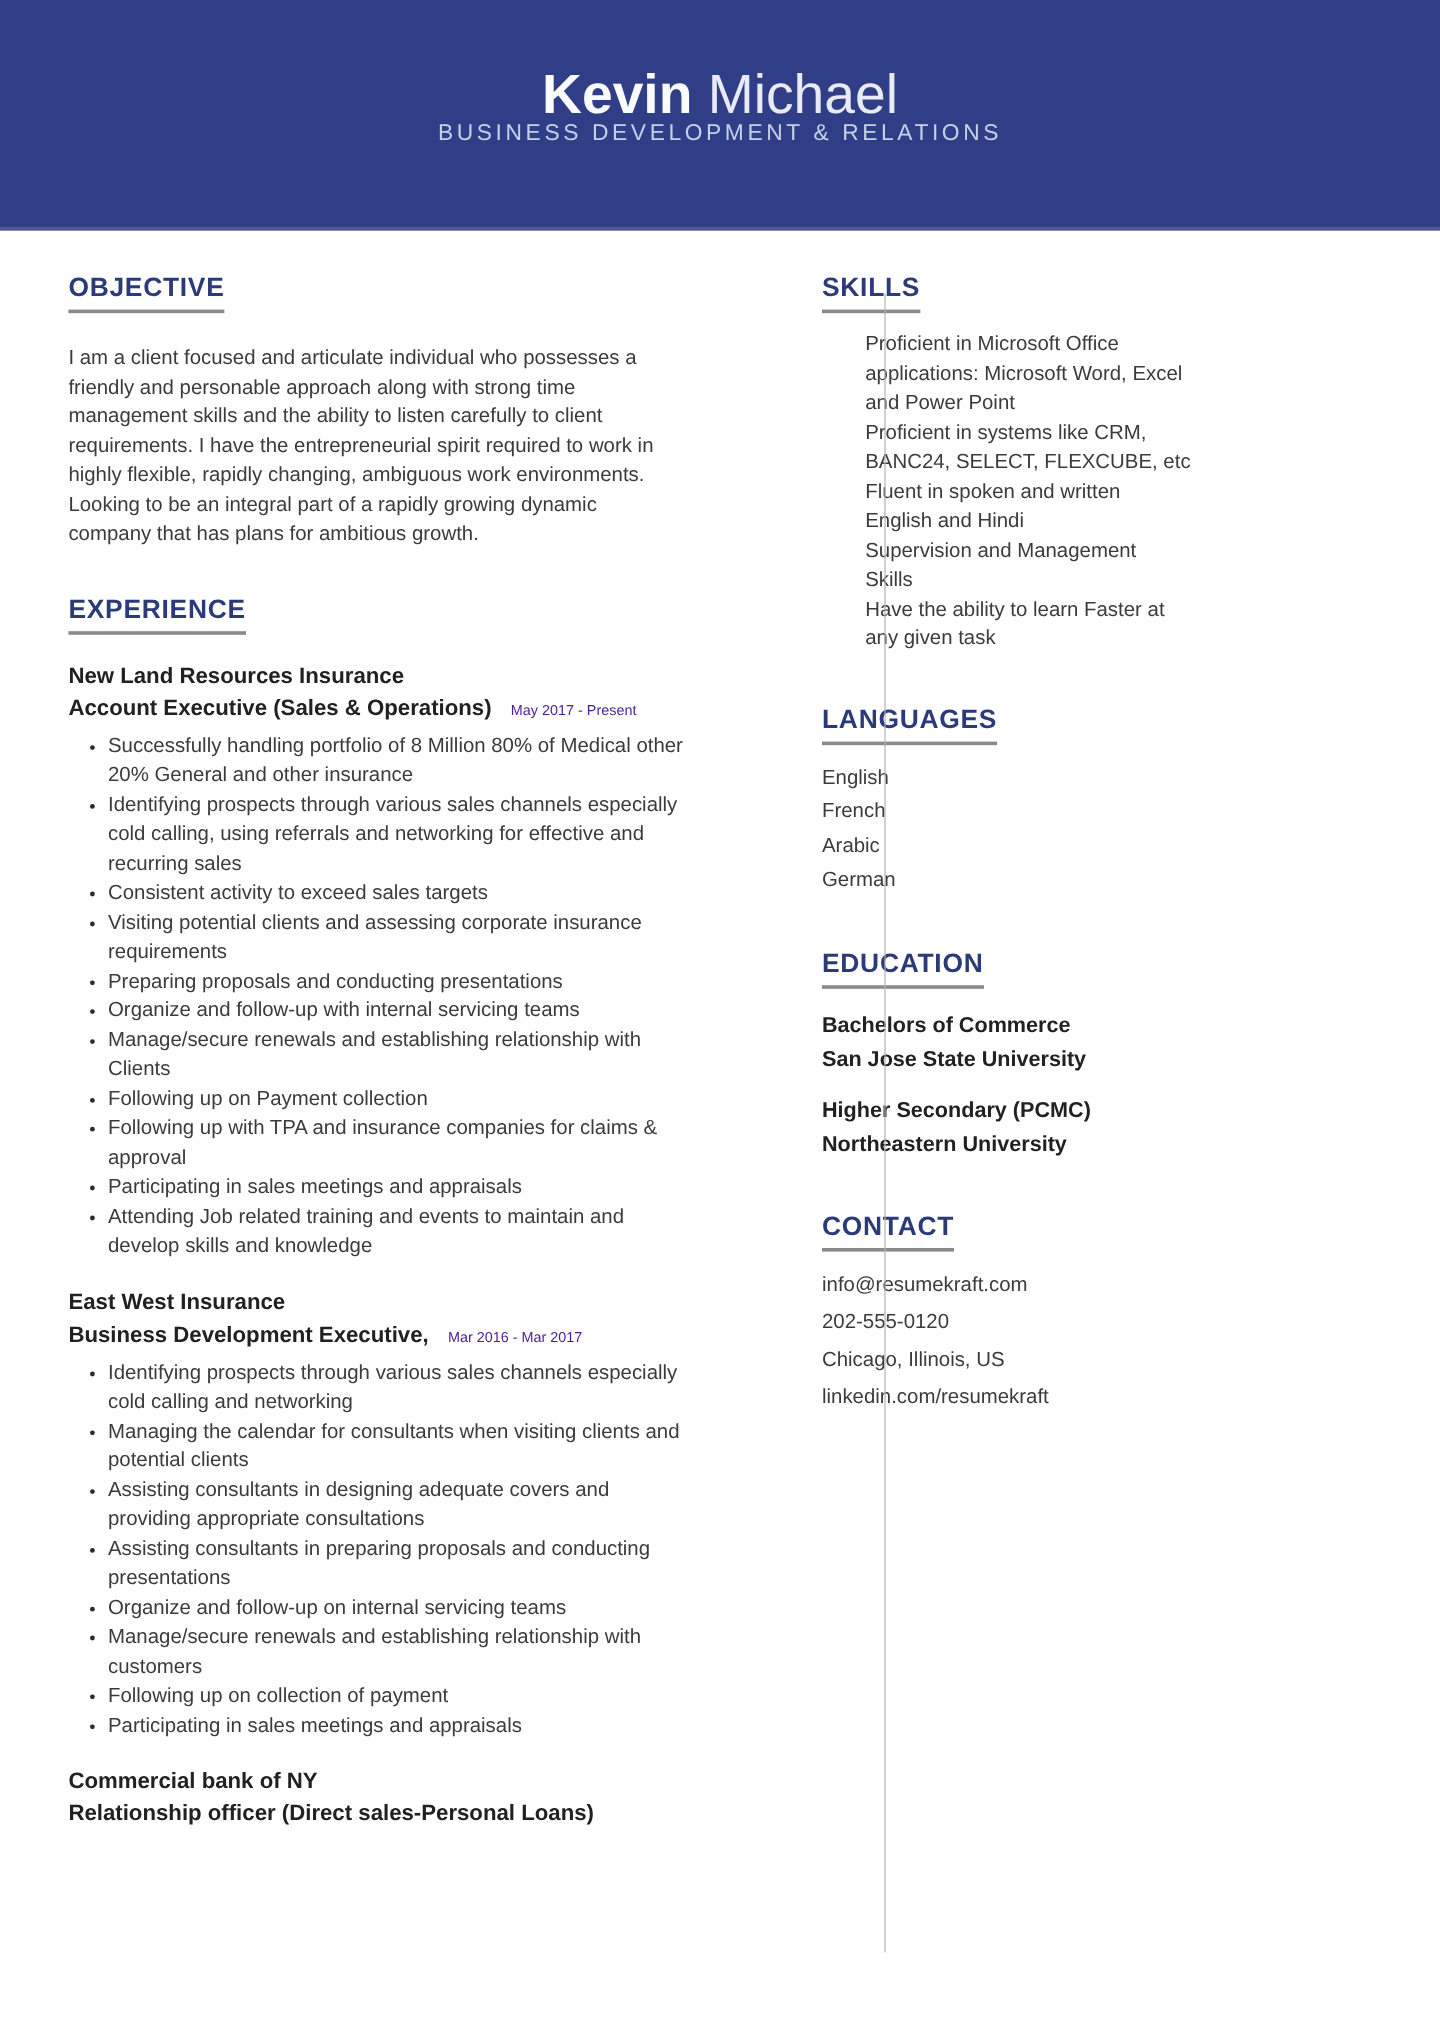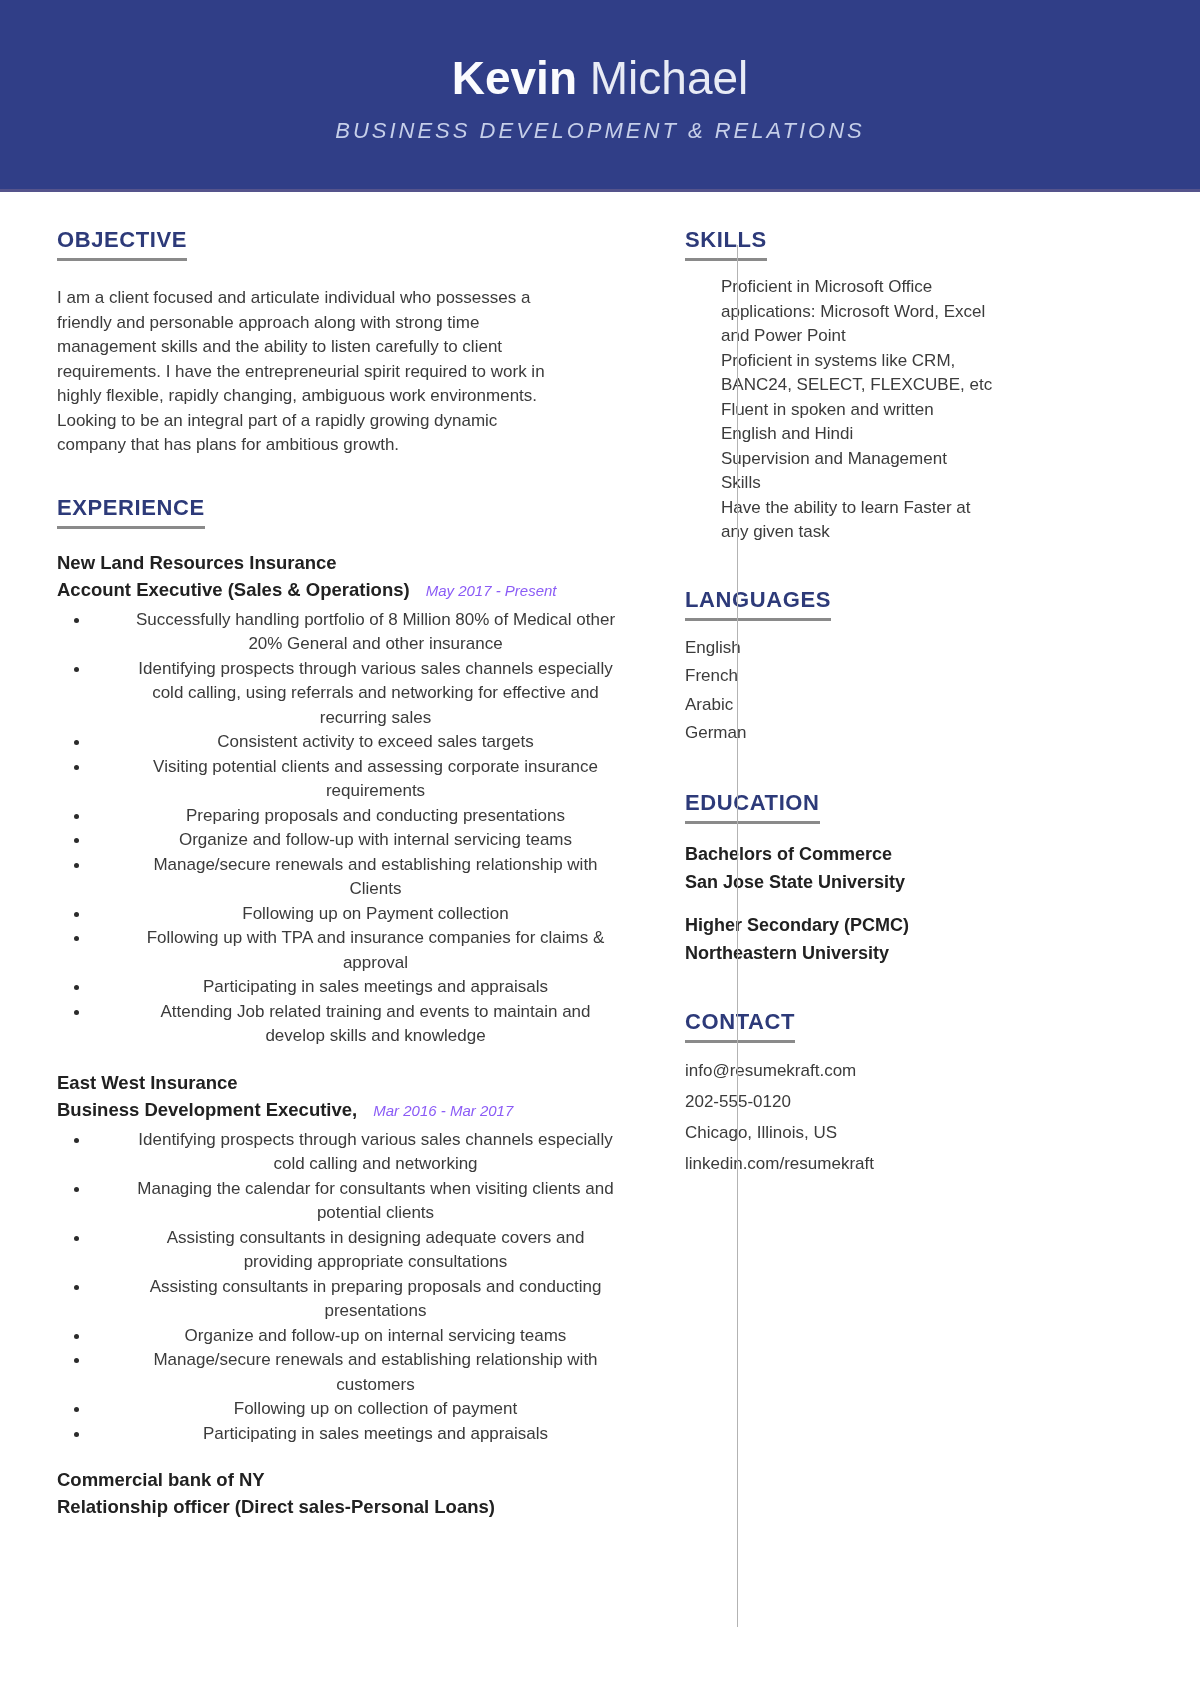--- a/index.html
+++ b/index.html
@@ -21,22 +21,22 @@
   }
   .header{
     height:192px;background:var(--header-bg);
     border-bottom:3px solid var(--header-edge);
     text-align:center;
   }
   .name{padding-top:55px;font-size:46px;line-height:1;color:#FAFBFE;}
   .name .first{font-weight:700;}
   .name .last{font-weight:400;color:#E8EBF5;}
   .subtitle{
-    margin-top:17px;font-size:22px;letter-spacing:3px;
-    color:var(--subtitle);font-weight:400;font-style:italic;
+    font-size:19px;letter-spacing:3px;
+    color:var(--subtitle);font-weight:400;
   }
   .content{display:flex;padding:35px 40px 0 57px;gap:24px;}
   .left-col{width:604px;flex:0 0 auto;}
   .right-col{width:382px;flex:0 0 auto;}
   .section-title{
     display:inline-block;margin:0;
     font-size:22px;font-weight:700;letter-spacing:0.6px;
     color:var(--heading);
     padding-bottom:5px;border-bottom:3px solid var(--underline);
   }
@@ -44,28 +44,27 @@
     margin-top:25px;font-size:17px;line-height:24.5px;
     white-space:pre-line;color:var(--body-text);
   }
   .experience-section{margin-top:37px;}
   .company{
     margin-top:20px;font-size:18.5px;font-weight:700;
     color:var(--strong-text);line-height:27px;
   }
   .role-line{font-size:18.5px;font-weight:700;color:var(--strong-text);line-height:27px;}
   .date{
-    font-size:15px;font-weight:400;font-style:italic;
-    color:#8b5cf6;margin-left:16px;
+    font-size:12px;font-weight:400;
+    color:#4c1d95;margin-left:16px;
   }
   ul.bullets{list-style:disc outside;margin:4px 0 0 0;padding-left:33px;}
   ul.bullets li{
     font-size:17px;line-height:24.5px;white-space:pre-line;
     color:var(--body-text);
-    text-align:center;
   }
   ul.bullets li::marker{color:#2B2B2B;font-size:0.9em;}
   .skills-list{list-style:none;margin:14px 0 0 0;padding:0 0 0 36px;}
   .skills-list li{font-size:17px;line-height:24.5px;white-space:pre-line;}
   .right-section{margin-top:42px;}
   .languages-list{list-style:none;margin:13px 0 0 0;padding:0;}
   .languages-list li{font-size:17px;line-height:28.5px;}
   .education-list{list-style:none;margin:16px 0 0 0;padding:0;}
   .education-list li{
     font-size:18px;font-weight:700;color:var(--strong-text);

